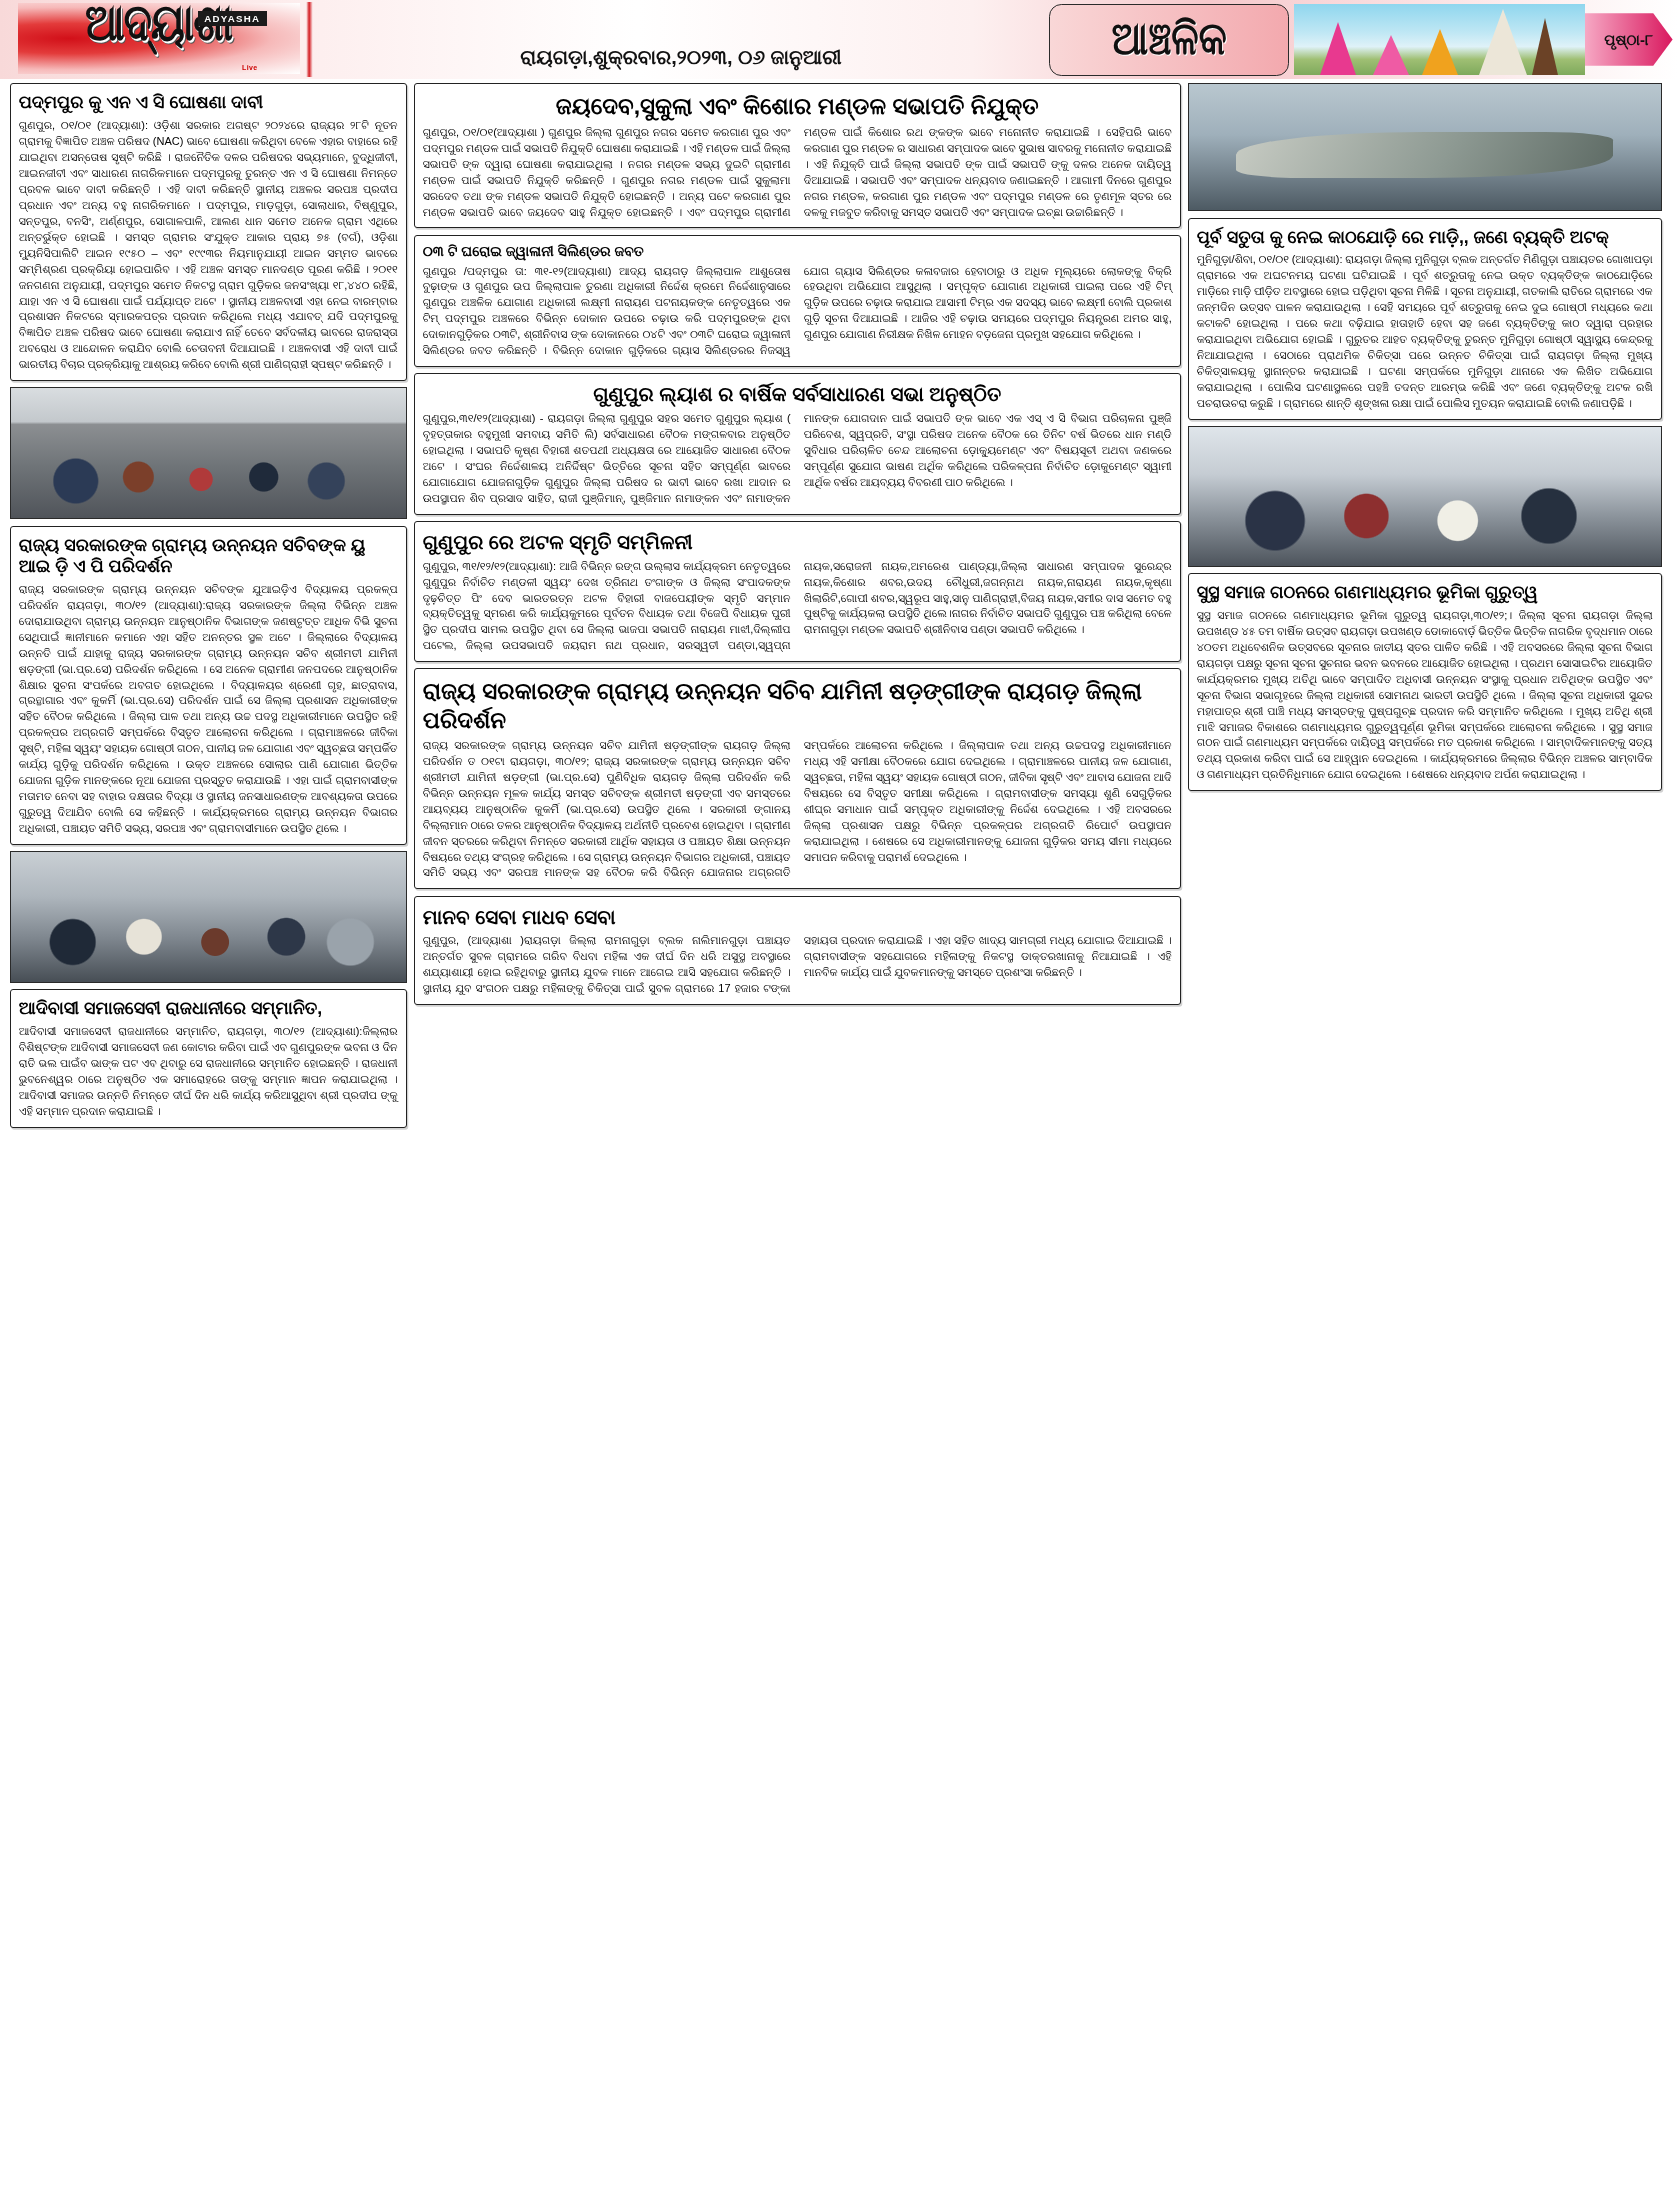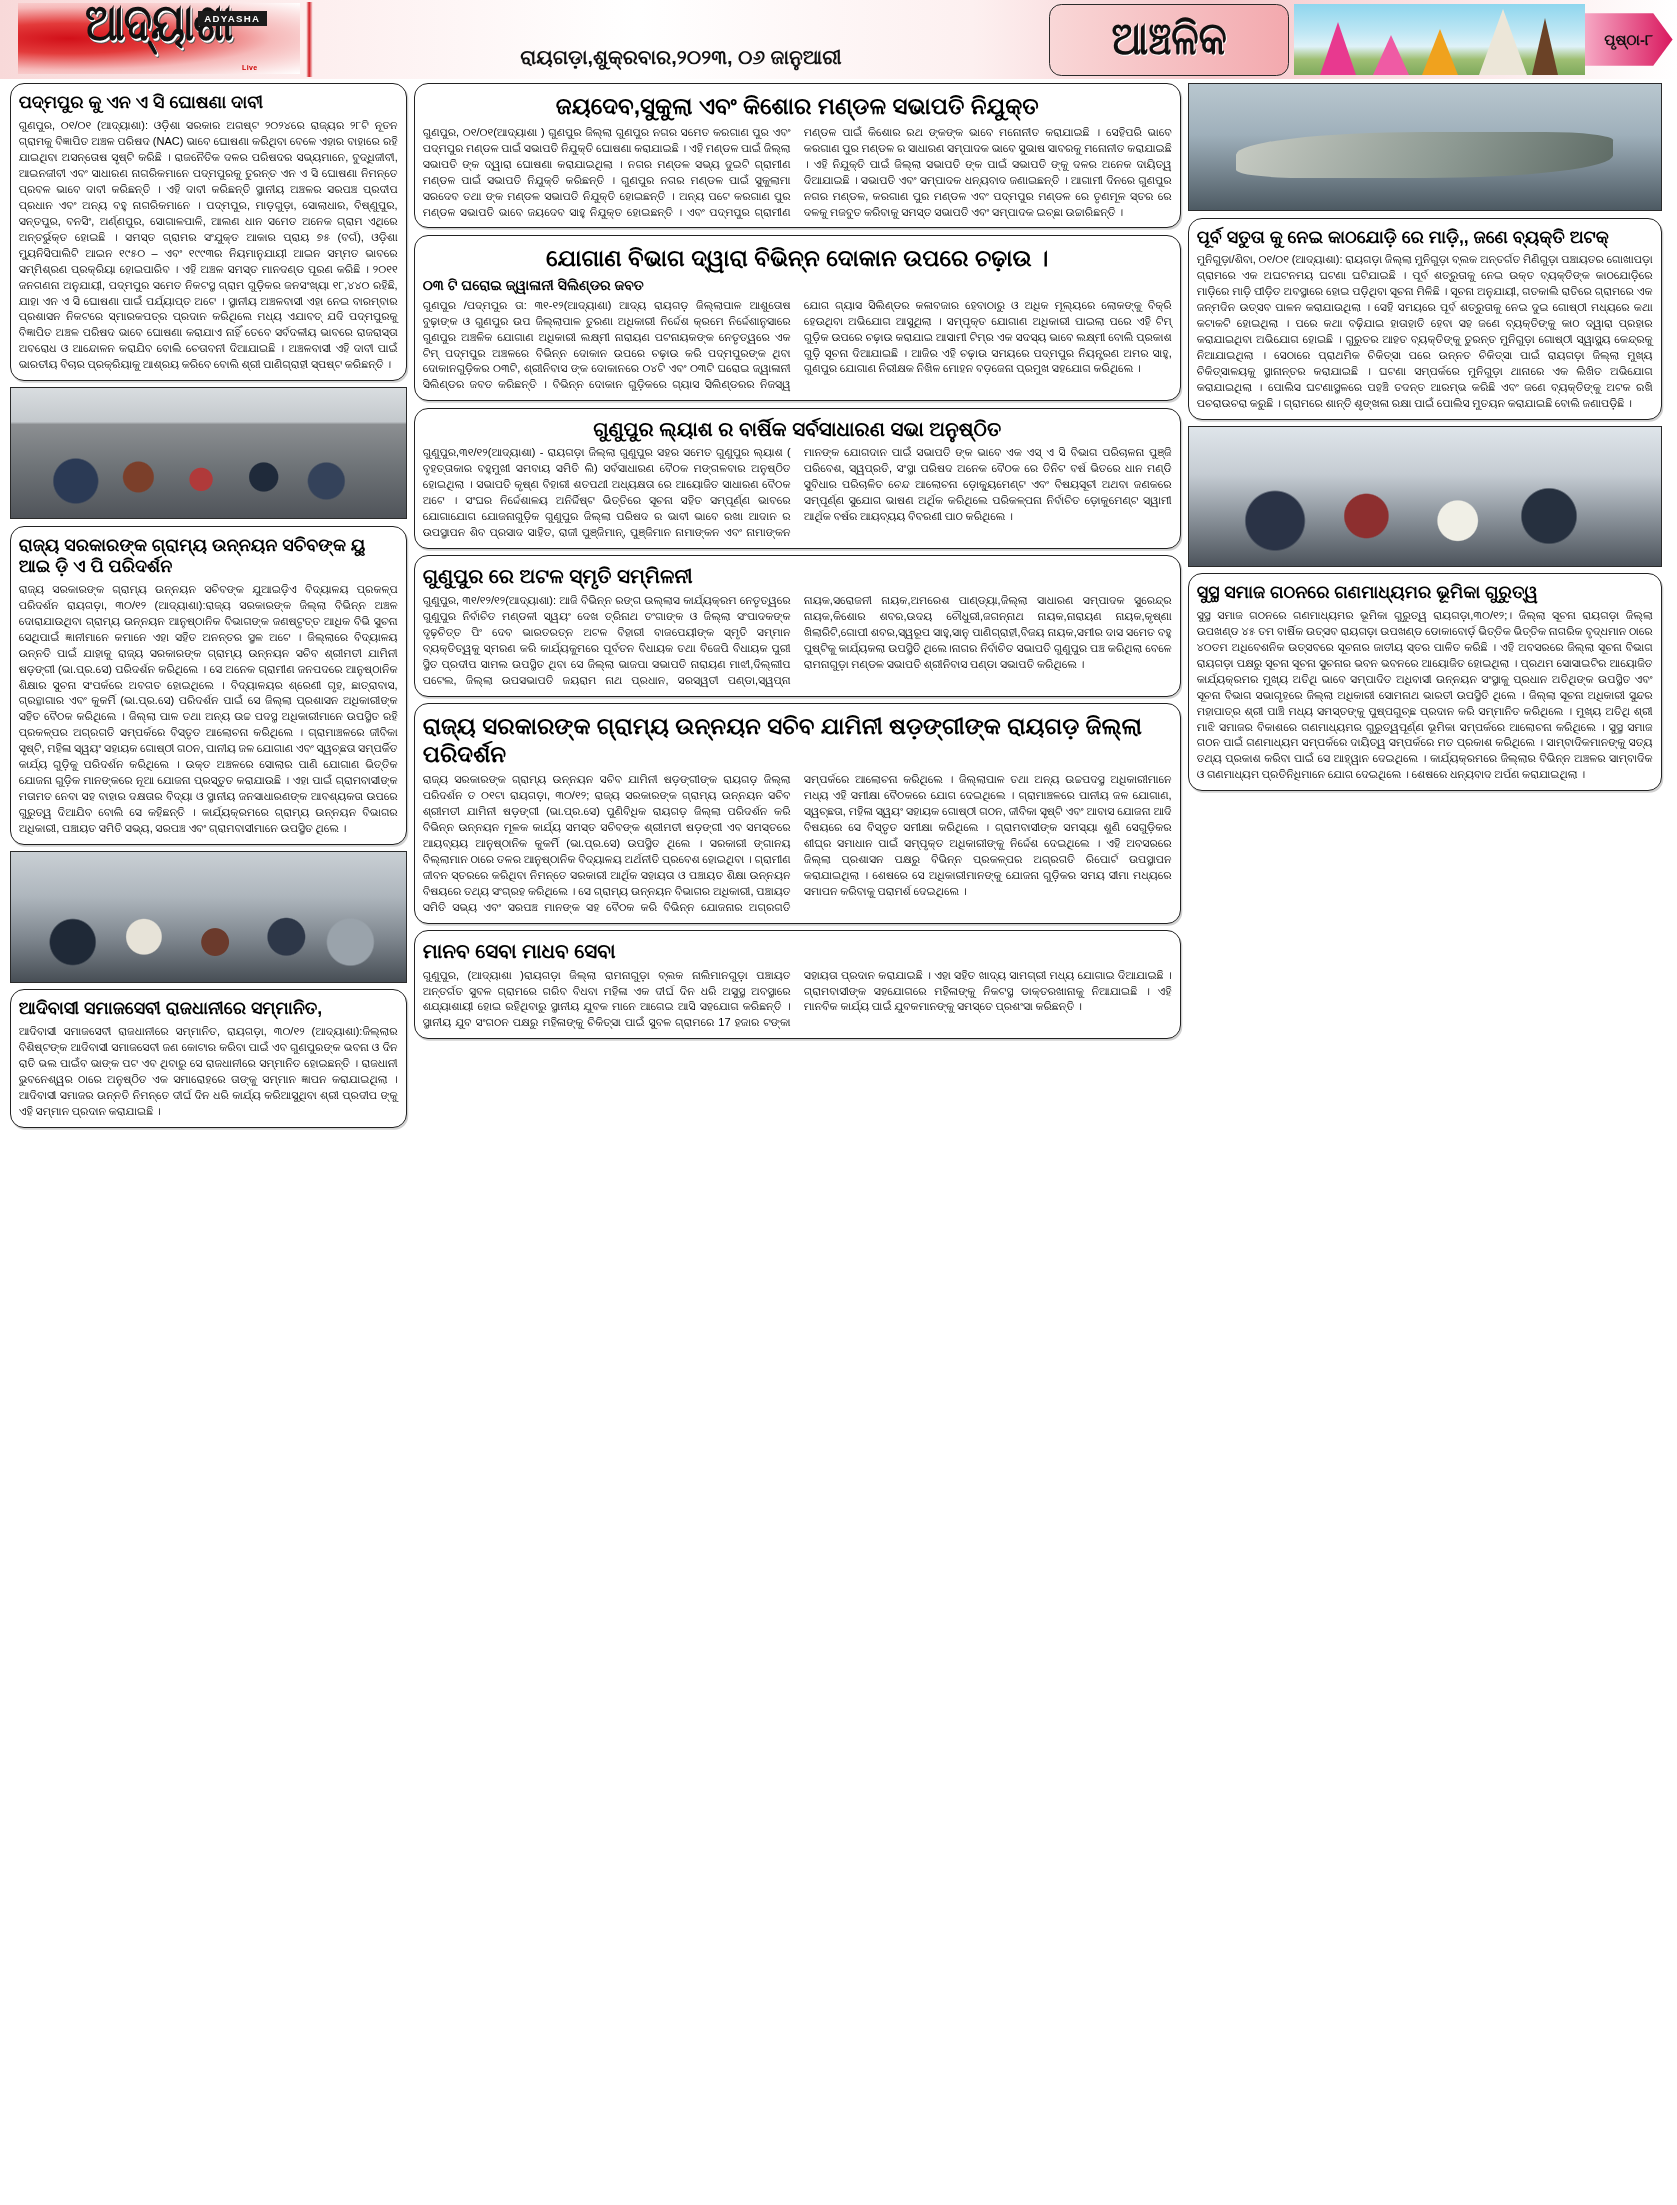--- a/index.html
+++ b/index.html
@@ -146,21 +146,21 @@
     align-items:flex-start;
   }
   .col{display:flex;flex-direction:column;gap:6.2px;}
   .col-left{flex:0 0 397px;}
   .col-mid{flex:0 0 767px;}
   .col-right{flex:0 0 474px;}
 
   
   .box{
     border:1.3px solid #222;
-    border-radius:14px;
+    border-radius:3px;
     background:#fff;
     padding:6.2px 8px 7px 8px;
     box-sizing:border-box;
     box-shadow:1.3px 1.8px 0 rgba(0,0,0,.18);
   }
   h2.headline{
     margin:1.8px 0 4.4px 0;
     font-size:17.6px;
     line-height:1.22;
     font-weight:bold;
@@ -299,21 +299,20 @@
     </div>
 
     <div class="col col-mid">
 
       <div class="box">
         <h2 class="headline big center">ଜୟଦେବ,ସୁକୁଲା ଏବଂ କିଶୋର ମଣ୍ଡଳ ସଭାପତି ନିଯୁକ୍ତ</h2>
         <div class="body two-col">ଗୁଣପୁର, ୦୧/୦୧(ଆଦ୍ୟାଶା ) ଗୁଣପୁର ଜିଲ୍ଲା ଗୁଣପୁର ନଗର ସମେତ କରଗାଣ ପୁର ଏବଂ ପଦ୍ମପୁର ମଣ୍ଡଳ ପାଇଁ ସଭାପତି ନିଯୁକ୍ତି ଘୋଷଣା କରାଯାଇଛି । ଏହି ମଣ୍ଡଳ ପାଇଁ ଜିଲ୍ଲା ସଭାପତି ଙ୍କ ଦ୍ୱାରା ଘୋଷଣା କରାଯାଇଥିଲା । ନଗର ମଣ୍ଡଳ ସଭ୍ୟ ଦୁଇଟି ଗ୍ରାମୀଣ ମଣ୍ଡଳ ପାଇଁ ସଭାପତି ନିଯୁକ୍ତି କରିଛନ୍ତି । ଗୁଣପୁର ନଗର ମଣ୍ଡଳ ପାଇଁ ସୁକୁଲାମା ସରଦେବ ତଥା ଙ୍କ ମଣ୍ଡଳ ସଭାପତି ନିଯୁକ୍ତି ହୋଇଛନ୍ତି । ଅନ୍ୟ ପଟେ କରଗାଣ ପୁର ମଣ୍ଡଳ ସଭାପତି ଭାବେ ଜୟଦେବ ସାହୁ ନିଯୁକ୍ତ ହୋଇଛନ୍ତି । ଏବଂ ପଦ୍ମପୁର ଗ୍ରାମୀଣ ମଣ୍ଡଳ ପାଇଁ କିଶୋର ରଥ ଙ୍କଙ୍କ ଭାବେ ମନୋନୀତ କରାଯାଇଛି । ସେହିପରି ଭାବେ କରଗାଣ ପୁର ମଣ୍ଡଳ ର ସାଧାରଣ ସମ୍ପାଦକ ଭାବେ ସୁଭାଷ ସାବରକୁ ମନୋନୀତ କରାଯାଇଛି । ଏହି ନିଯୁକ୍ତି ପାଇଁ ଜିଲ୍ଲା ସଭାପତି ଙ୍କ ପାଇଁ ସଭାପତି ଙ୍କୁ ଦଳର ଅନେକ ଦାୟିତ୍ୱ ଦିଆଯାଇଛି । ସଭାପତି ଏବଂ ସମ୍ପାଦକ ଧନ୍ୟବାଦ ଜଣାଇଛନ୍ତି । ଆଗାମୀ ଦିନରେ ଗୁଣପୁର ନଗର ମଣ୍ଡଳ, କରଗାଣ ପୁର ମଣ୍ଡଳ ଏବଂ ପଦ୍ମପୁର ମଣ୍ଡଳ ରେ ତୃଣମୂଳ ସ୍ତର ରେ ଦଳକୁ ମଜବୁତ କରିବାକୁ ସମସ୍ତ ସଭାପତି ଏବଂ ସମ୍ପାଦକ ଇଚ୍ଛା ଉଚ୍ଚାରିଛନ୍ତି ।</div>
       </div>
 
       <div class="box">
-        <h2 class="headline big center">ଯୋଗାଣ ବିଭାଗ ଦ୍ୱାରା ବିଭିନ୍ନ ଦୋକାନ ଉପରେ ଚଢ଼ାଉ ।</h2>
         <div class="subhead">୦୩ ଟି ଘରୋଇ ଜ୍ୱାଳାନୀ ସିଲିଣ୍ଡର ଜବତ</div>
         <div class="body two-col">ଗୁଣପୁର /ପଦ୍ମପୁର ତା: ୩୧-୧୨(ଆଦ୍ୟାଶା) ଆଦ୍ୟ ରାୟଗଡ଼ ଜିଲ୍ଲାପାଳ ଆଶୁତୋଷ ବୁଢ଼ାଙ୍କ ଓ ଗୁଣପୁର ଉପ ଜିଲ୍ଲାପାଳ ତୁରଣା ଅଧିକାରୀ ନିର୍ଦ୍ଦେଶ କ୍ରମେ ନିର୍ଦ୍ଦେଶାନୁସାରେ ଗୁଣପୁର ଅଞ୍ଚଳିକ ଯୋଗାଣ ଅଧିକାରୀ ଲକ୍ଷ୍ମୀ ନାରାୟଣ ପଟନାୟକଙ୍କ ନେତୃତ୍ୱରେ ଏକ ଟିମ୍ ପଦ୍ମପୁର ଅଞ୍ଚଳରେ ବିଭିନ୍ନ ଦୋକାନ ଉପରେ ଚଢ଼ାଉ କରି ପଦ୍ମପୁରଙ୍କ ଥିବା ଦୋକାନଗୁଡ଼ିକର ୦୩ଟି, ଶ୍ରୀନିବାସ ଙ୍କ ଦୋକାନରେ ୦୪ଟି ଏବଂ ୦୩ଟି ଘରୋଇ ଜ୍ୱାଳାନୀ ସିଲିଣ୍ଡର ଜବତ କରିଛନ୍ତି । ବିଭିନ୍ନ ଦୋକାନ ଗୁଡ଼ିକରେ ଗ୍ୟାସ ସିଲିଣ୍ଡରର ନିଜସ୍ୱ ଯୋଗ ଗ୍ୟାସ ସିଲିଣ୍ଡର କଳାବଜାର ହେବାଠାରୁ ଓ ଅଧିକ ମୂଲ୍ୟରେ ଲୋକଙ୍କୁ ବିକ୍ରି ହେଉଥିବା ଅଭିଯୋଗ ଆସୁଥିଲା । ସମ୍ପୃକ୍ତ ଯୋଗାଣ ଅଧିକାରୀ ପାଇଲା ପରେ ଏହି ଟିମ୍ ଗୁଡ଼ିକ ଉପରେ ଚଢ଼ାଉ କରାଯାଇ ଆସାମୀ ଟିମ୍ର ଏକ ସଦସ୍ୟ ଭାବେ ଲକ୍ଷ୍ମୀ ବୋଲି ପ୍ରକାଶ ଗୁଡ଼ି ସୂଚନା ଦିଆଯାଇଛି । ଆଜିର ଏହି ଚଢ଼ାଉ ସମୟରେ ପଦ୍ମପୁର ନିୟନ୍ତ୍ରଣ ଅମର ସାହୁ, ଗୁଣପୁର ଯୋଗାଣ ନିରୀକ୍ଷକ ନିଖିଳ ମୋହନ ବଡ଼ଜେନା ପ୍ରମୁଖ ସହଯୋଗ କରିଥିଲେ ।</div>
       </div>
 
       <div class="box">
         <h2 class="headline mid center">ଗୁଣୁପୁର ଲ୍ୟାଶ ର ବାର୍ଷିକ ସର୍ବସାଧାରଣ ସଭା ଅନୁଷ୍ଠିତ</h2>
         <div class="body two-col">ଗୁଣୁପୁର,୩୧/୧୨(ଆଦ୍ୟାଶା) - ରାୟଗଡ଼ା ଜିଲ୍ଲା ଗୁଣୁପୁର ସହର ସମେତ ଗୁଣୁପୁର ଲ୍ୟାଶ ( ବୃହତ୍ତାକାର ବହୁମୁଖୀ ସମବାୟ ସମିତି ଲି) ସର୍ବସାଧାରଣ ବୈଠକ ମଙ୍ଗଳବାର ଅନୁଷ୍ଠିତ ହୋଇଥିଲା । ସଭାପତି କୃଷ୍ଣ ବିହାରୀ ଶତପଥୀ ଅଧ୍ୟକ୍ଷତା ରେ ଆୟୋଜିତ ସାଧାରଣ ବୈଠକ ଅଟେ । ସଂଘର ନିର୍ଦ୍ଦେଶାଳୟ ଅନିର୍ଦ୍ଦିଷ୍ଟ ଭିତ୍ତିରେ ସୂଚନା ସହିତ ସମ୍ପୂର୍ଣ୍ଣ ଭାବରେ ଯୋଗାଯୋଗ ଯୋଜନାଗୁଡ଼ିକ ଗୁଣୁପୁର ଜିଲ୍ଲା ପରିଷଦ ର ଭାବୀ ଭାବେ ରଖା ଆଦାନ ର ଉପସ୍ଥାପନ ଶିବ ପ୍ରସାଦ ସାହିତ, ରାଜୀ ପୁଞ୍ଜିମାନ୍, ପୁଞ୍ଜିମାନ ନାମାଙ୍କନ ଏବଂ ନାମାଙ୍କନ ମାନଙ୍କ ଯୋଗଦାନ ପାଇଁ ସଭାପତି ଙ୍କ ଭାବେ ଏକ ଏସ୍ ଏ ସି ବିଭାଗ ପରିଚାଳନା ପୁଞ୍ଜି ପରିବେଶ, ସ୍ୱପ୍ରତି, ସଂସ୍ଥା ପରିଷଦ ଅନେକ ବୈଠକ ରେ ତିନିଟ ବର୍ଷ ଭିତରେ ଧାନ ମଣ୍ଡି ସୁବିଧାର ପରିଚାଳିତ ଚେନ୍ଦ ଆଲୋଚନା ଡ଼ୋକ୍ୟୁମେଣ୍ଟ ଏବଂ ବିଷୟସୂଚୀ ଅଥବା ଜଣକରେ ସମ୍ପୂର୍ଣ୍ଣ ସୁଯୋଗ ଭାଷଣ ଅର୍ଥିକ କରିଥିଲେ ପରିକଳ୍ପନା ନିର୍ବାଚିତ ଡ଼ୋକୁମେଣ୍ଟ ସ୍ୱାମୀ ଆର୍ଥିକ ବର୍ଷର ଆୟବ୍ୟୟ ବିବରଣୀ ପାଠ କରିଥିଲେ ।</div>
       </div>
 
       <div class="box">

